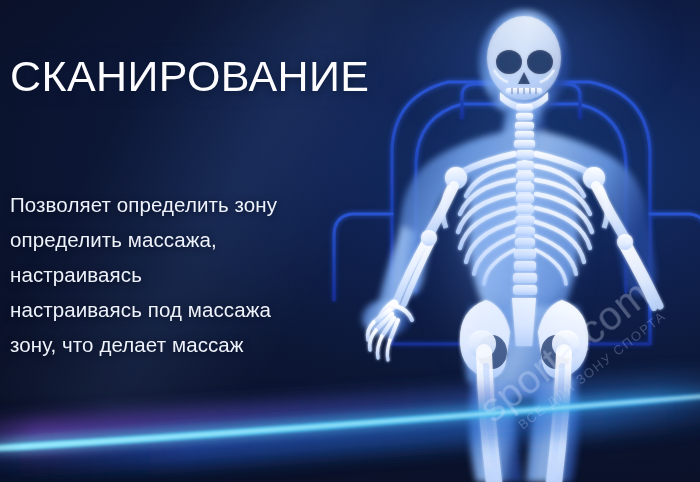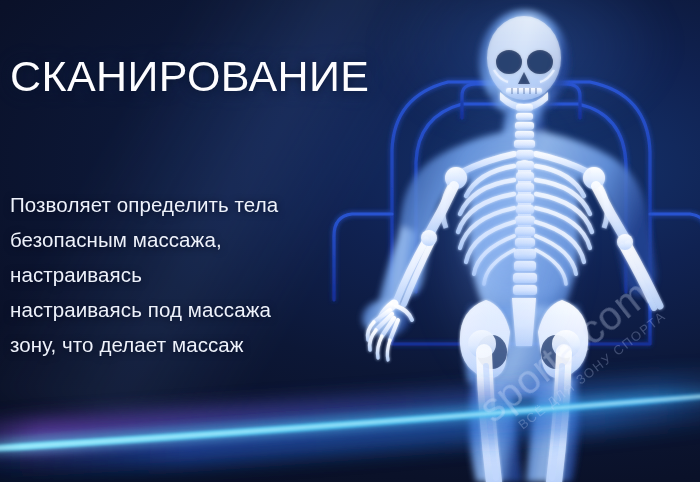--- a/index.html
+++ b/index.html
@@ -432,22 +432,22 @@
 
       <path d="M-20 112 Q320 92 800 52 L800 55 Q320 95 -20 115 Z" fill="#bdf2ff" opacity=".75" filter="url(#streakBlurSm)"></path>
     </svg>
   </div>
 
   <div class="copy">
     <h1 class="headline">
       <span>СКАНИРОВАНИЕ</span>
     </h1>
     <div class="paragraph">
-      <span>Позволяет определить тела</span>
-      <span>безопасным массажа,</span>
+      <span>Позволяет определить зону</span>
+      <span>определить массажа,</span>
       <span>настраиваясь</span>
       <span>настраиваясь под массажа</span>
       <span>зону, что делает массаж</span>
     </div>
   </div>
 
   <div class="watermark">
     <div class="wm-main">sporta.com</div>
     <div class="wm-sub">ВСЁ ДЛЯ ЗОНУ СПОРТА</div>
   </div>

